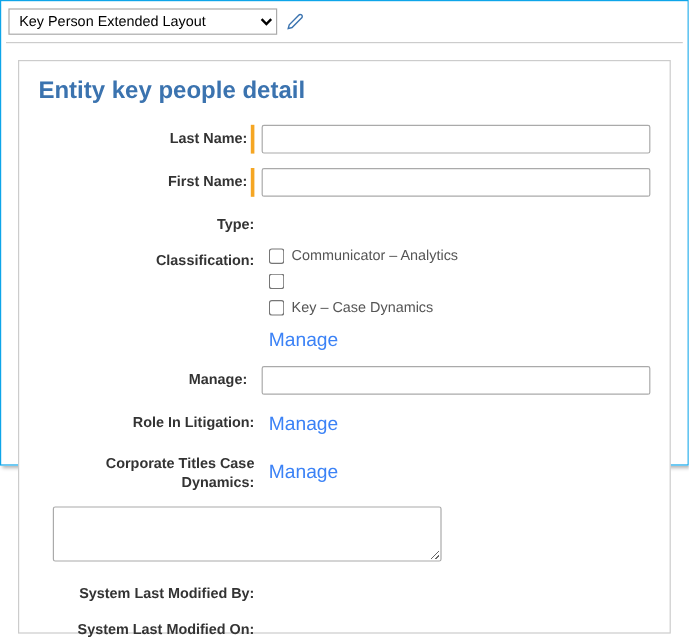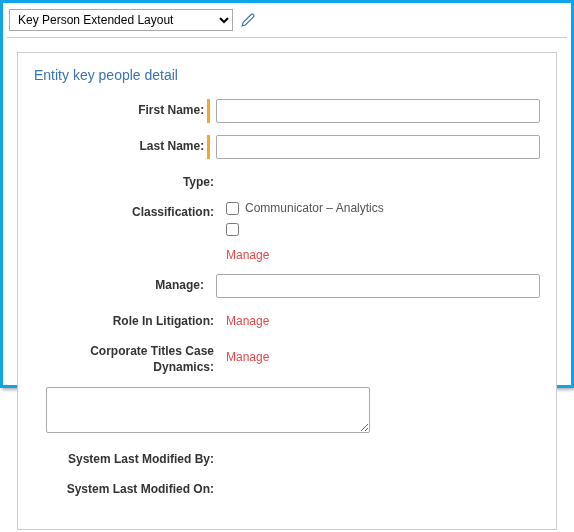--- a/index.html
+++ b/index.html
@@ -7,21 +7,21 @@
       font-family: Arial, Helvetica, sans-serif;
       font-size: 12px;
       color: #333;
       background: #fff;
       width: 574px;
       height: 532px;
       overflow: hidden;
       position: relative;
     }
     .outer {
-      border: 3px solid #0ea5e9;
+      border: 1px solid #0ea5e9;
       width: 574px;
       height: 388px;
       padding: 4px;
       box-shadow: 2px 2px 3px rgba(0,0,0,0.3);
     }
     .toolbar {
       display: flex;
       align-items: center;
       gap: 6px;
       padding: 2px 0 4px 2px;
@@ -49,22 +49,22 @@
     }
     .panel {
       margin: 14px 10px 0 10px;
       border: 1px solid #ccc;
       padding: 14px 16px 20px 16px;
       height: 478px;
       background: #fff;
     }
     .panel-title {
       color: #3b73af;
-      font-weight: normal;
-      font-size: 14px;
+      font-weight: bold;
+      font-size: 20px;
       margin-bottom: 16px;
     }
     .form-row {
       display: flex;
       align-items: flex-start;
       margin-bottom: 12px;
     }
     .form-label {
       width: 180px;
       text-align: right;
@@ -96,23 +96,23 @@
       align-items: flex-end;
       gap: 6px;
       margin-bottom: 8px;
       color: #555;
     }
     .checkbox-row input[type="checkbox"] {
       width: 13px;
       height: 13px;
     }
     .link {
-      color: #ef4444;
+      color: #3b82f6;
       cursor: pointer;
-      font-size: 12px;
+      font-size: 16px;
     }
     .notes-area {
       width: 324px;
       height: 46px;
       border: 1px solid #aaa;
       border-radius: 2px;
       padding: 3px 5px;
       font-size: 12px;
       font-family: inherit;
       resize: both;
@@ -132,29 +132,29 @@
         <path d="M17 3a2.85 2.85 0 1 1 4 4L7.5 20.5 2 22l1.5-5.5L17 3z"></path>
       </svg>
     </div>
   </div>
   <div class="divider-line"></div>
 
   <div class="panel">
     <div class="panel-title">Entity key people detail</div>
 
     <div class="form-row">
-      <div class="form-label">First Name:</div>
+      <div class="form-label">Last Name:</div>
       <div class="req-bar"></div>
       <div class="form-field">
         <input type="text" class="text-input" value="" style="">
       </div>
     </div>
 
     <div class="form-row">
-      <div class="form-label">Last Name:</div>
+      <div class="form-label">First Name:</div>
       <div class="req-bar"></div>
       <div class="form-field">
         <input type="text" class="text-input" value="" style="">
       </div>
     </div>
 
     <div class="form-row">
       <div class="form-label">Type:</div>
       <div class="form-field"></div>
     </div>
@@ -162,20 +162,24 @@
     <div class="form-row">
       <div class="form-label">Classification:</div>
       <div class="form-field" style="margin-left:12px;">
         <div class="checkbox-row">
           <input type="checkbox" style="">
           <span>Communicator – Analytics</span>
         </div>
         <div class="checkbox-row">
           <input type="checkbox" style="">
         </div>
+        <div class="checkbox-row">
+          <input type="checkbox" style="">
+          <span>Key – Case Dynamics</span>
+        </div>
         <div class="spacer-sm"></div>
         <span class="link">Manage</span>
       </div>
     </div>
 
     <div class="form-row">
       <div class="form-label">Manage:</div>
       <div class="form-field" style="margin-left:12px;">
         <input type="text" class="text-input" value="" style="">
       </div>

